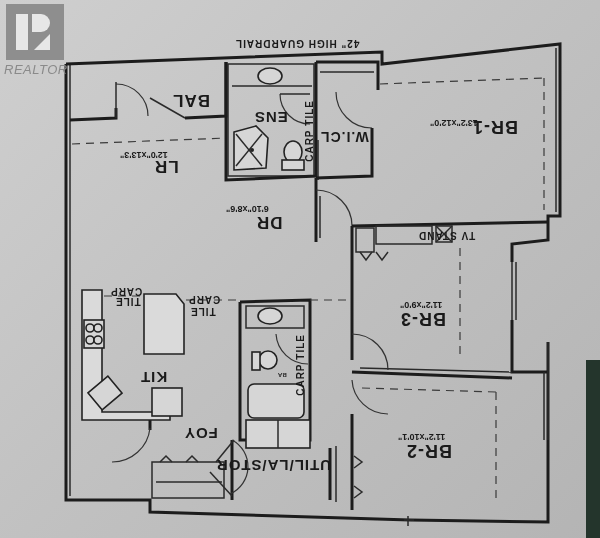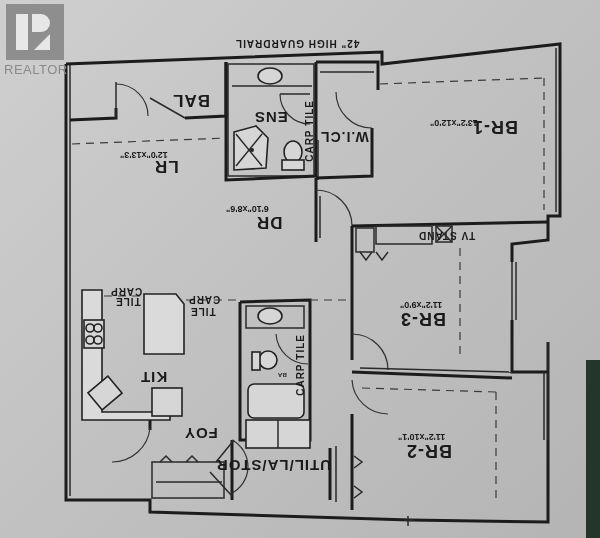--- a/index.html
+++ b/index.html
@@ -17,21 +17,21 @@
   .fixture { fill: #d6d6d6; stroke: #222; stroke-width: 1.6; }
   .counter { fill: #dadada; stroke: #222; stroke-width: 1.6; }
   .lbl {
     position: absolute; transform: rotate(180deg); transform-origin: center;
     color: #1a1a1a; white-space: nowrap; line-height: 1;
   }
   .room { font-size: 17px; font-weight: bold; letter-spacing: 1px; }
   .dim { font-size: 9px; font-weight: bold; }
   .small { font-size: 10px; font-weight: bold; letter-spacing: 1px; }
   .vert { writing-mode: vertical-rl; }
-  .realtor { position: absolute; left: 4px; top: 4px; width: 62px; }
+  .realtor { position: absolute; left: 4px; top: 4px; width: 62px; font-style: italic; }
   .realtor-mark {
     width: 58px; height: 56px; background: #8e8e8e; position: relative; margin-left: 2px;
   }
   .realtor-mark .r-stem { position: absolute; left: 10px; top: 10px; width: 12px; height: 36px; background: #e7e7e7; }
   .realtor-mark .r-bowl { position: absolute; left: 26px; top: 10px; width: 18px; height: 18px; background: #e7e7e7; border-radius: 0 9px 9px 0; }
   .realtor-mark .r-leg { position: absolute; left: 28px; top: 30px; width: 0; height: 0; border-left: 16px solid transparent; border-bottom: 16px solid #e7e7e7; }
   .realtor-text { font-size: 13px; color: #8a8a8a; letter-spacing: 0.5px; margin-top: 2px; }
   .green-edge { position: absolute; right: 0; bottom: 0; width: 14px; height: 178px; background: #24352c; }
 </style>
 </head>

